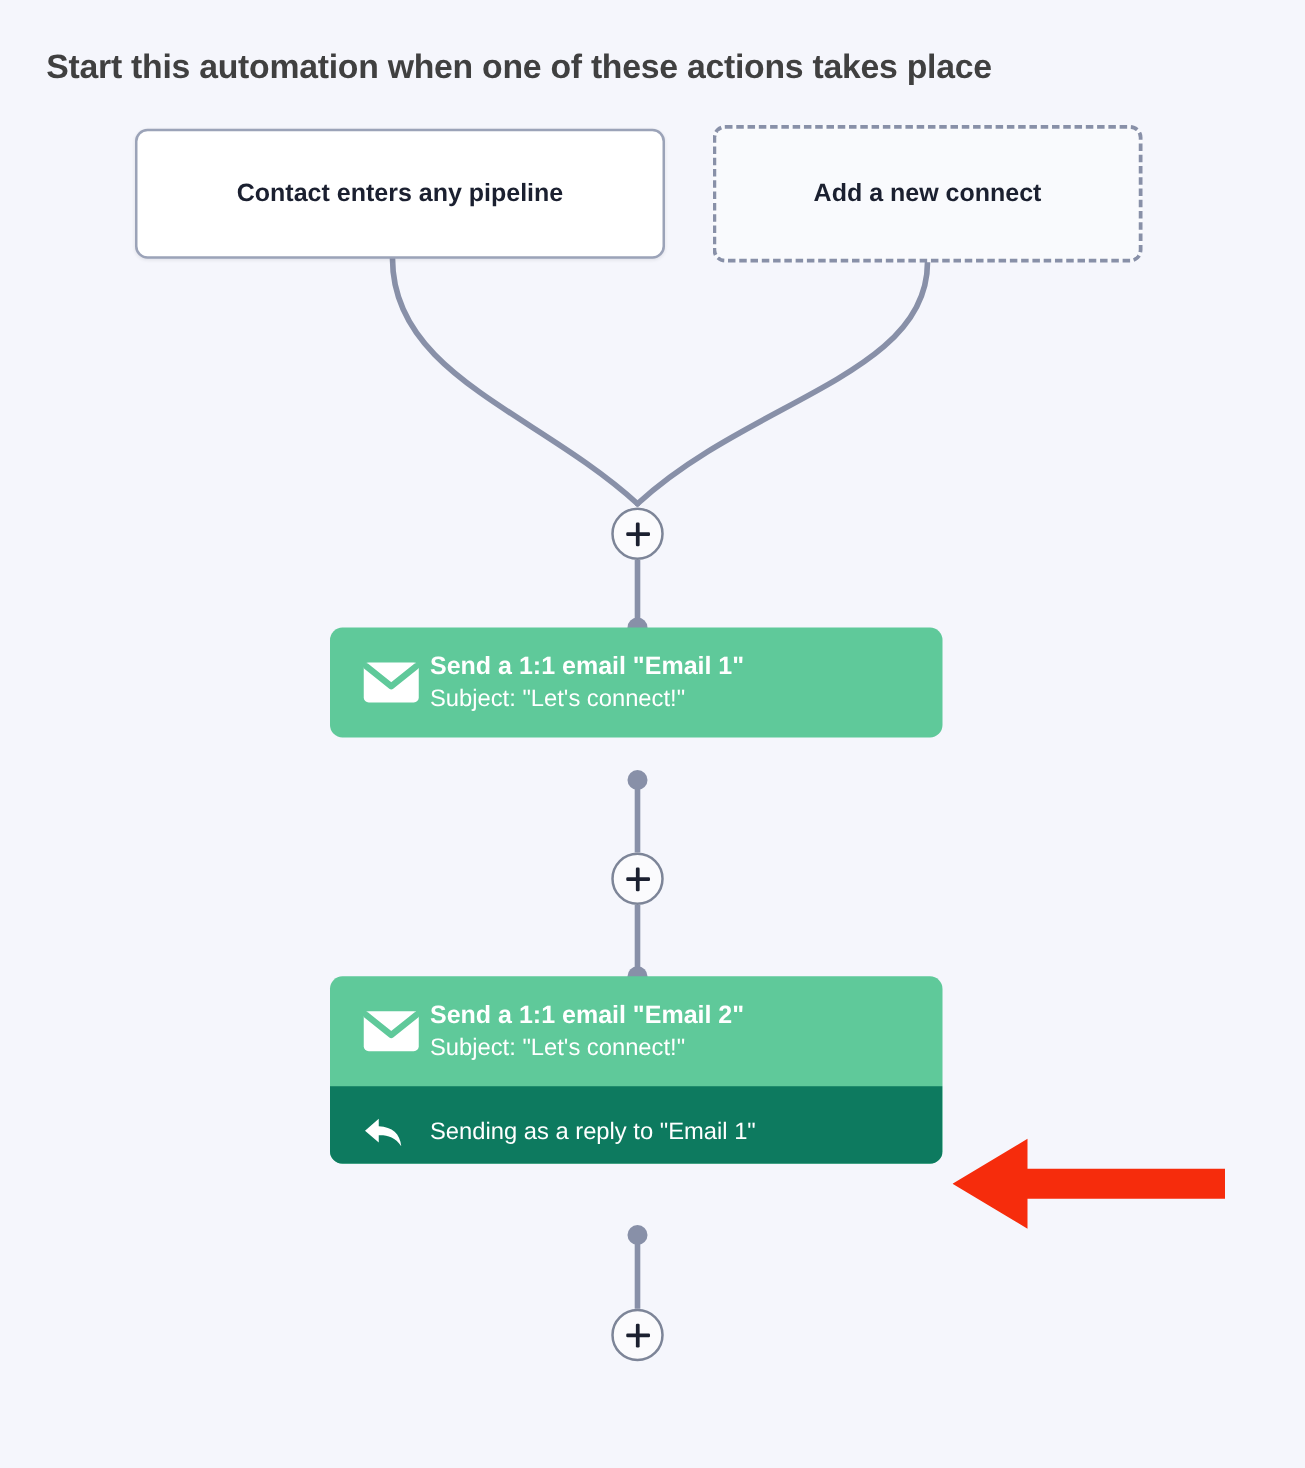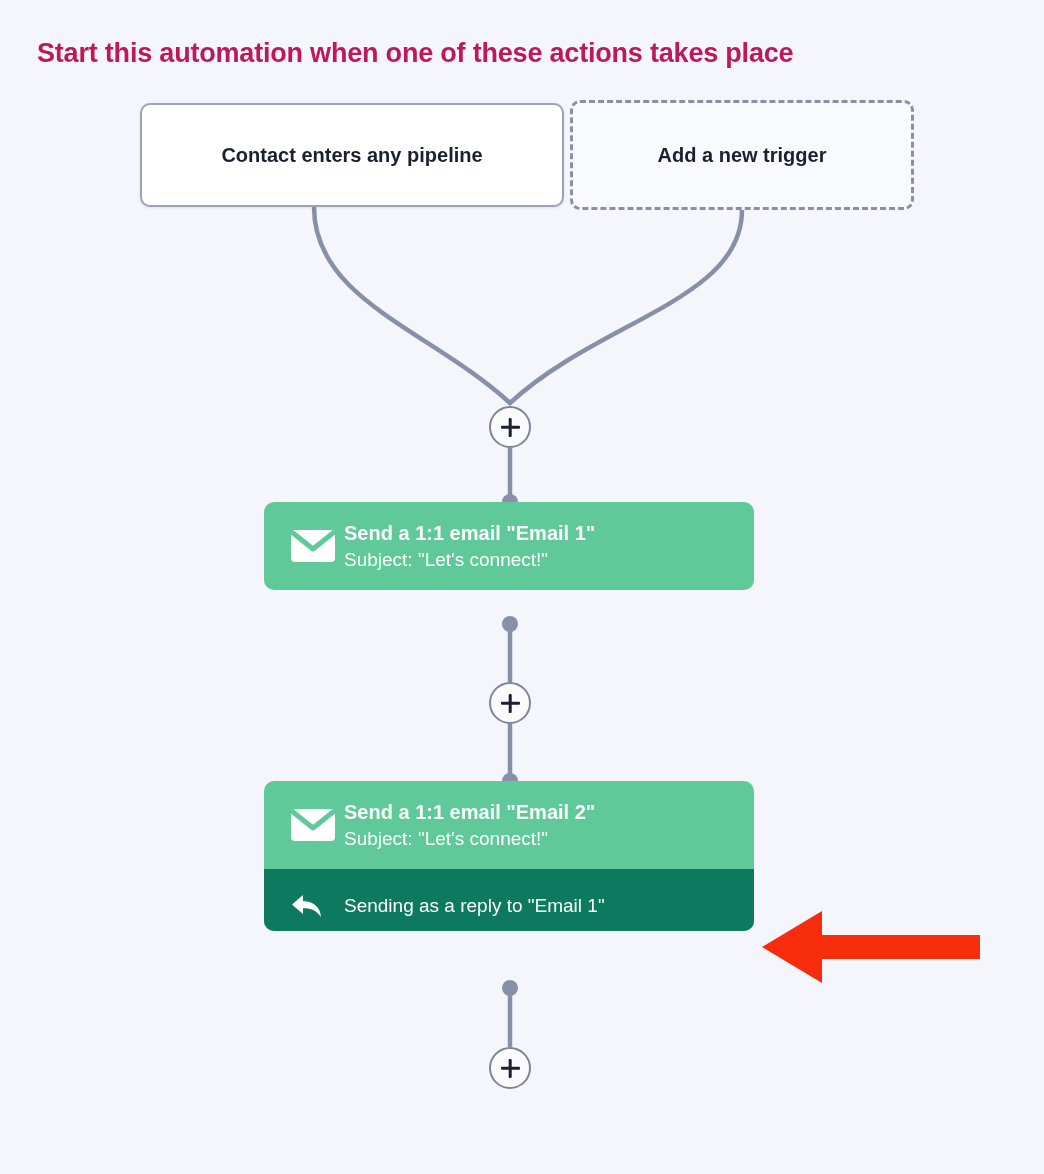--- a/index.html
+++ b/index.html
@@ -19,21 +19,21 @@
     inset: 0;
   }
 
   
   .page-title {
     position: absolute;
     left: 37px;
     top: 38px;
     font-size: 27px;
     font-weight: bold;
-    color: #be185d;
+    color: #404040;
     letter-spacing: -0.2px;
     white-space: nowrap;
   }
 
   
   .wires {
     position: absolute;
     left: 0;
     top: 0;
     width: 1044px;
@@ -55,21 +55,20 @@
     color: #1b2030;
     white-space: nowrap;
   }
   .trigger-solid {
     left: 108px;
     top: 103px;
     width: 424px;
     height: 104px;
     border: 2px solid #9ba3b8;
     box-shadow: 0 1px 3px rgba(27,32,48,0.10);
-    margin-left: 32px;
   }
   .trigger-dashed {
     left: 570px;
     top: 100px;
     width: 344px;
     height: 110px;
     border: 3px dashed #8890a8;
     background: #f9fafd;
   }
 
@@ -202,21 +201,21 @@
 
     <line x1="510" y1="988" x2="510" y2="1047" stroke="#8890a8" stroke-width="4.5"></line>
     <circle cx="510" cy="988" r="8" fill="#8890a8"></circle>
   </svg>
 
   <div class="trigger trigger-solid">
     <span>Contact enters any pipeline</span>
   </div>
 
   <div class="trigger trigger-dashed">
-    <span>Add a new trigger</span>
+    <span>Add a new connect</span>
   </div>
 
   <div class="plus-btn" style="left:489px; top:406px;">
     <span class="glyph"></span>
   </div>
 
   <div class="card" style="top:502px;">
     <div class="card-main">
       <div class="card-icon">
         <svg width="46" height="36" viewBox="0 0 46 36" aria-hidden="true">

